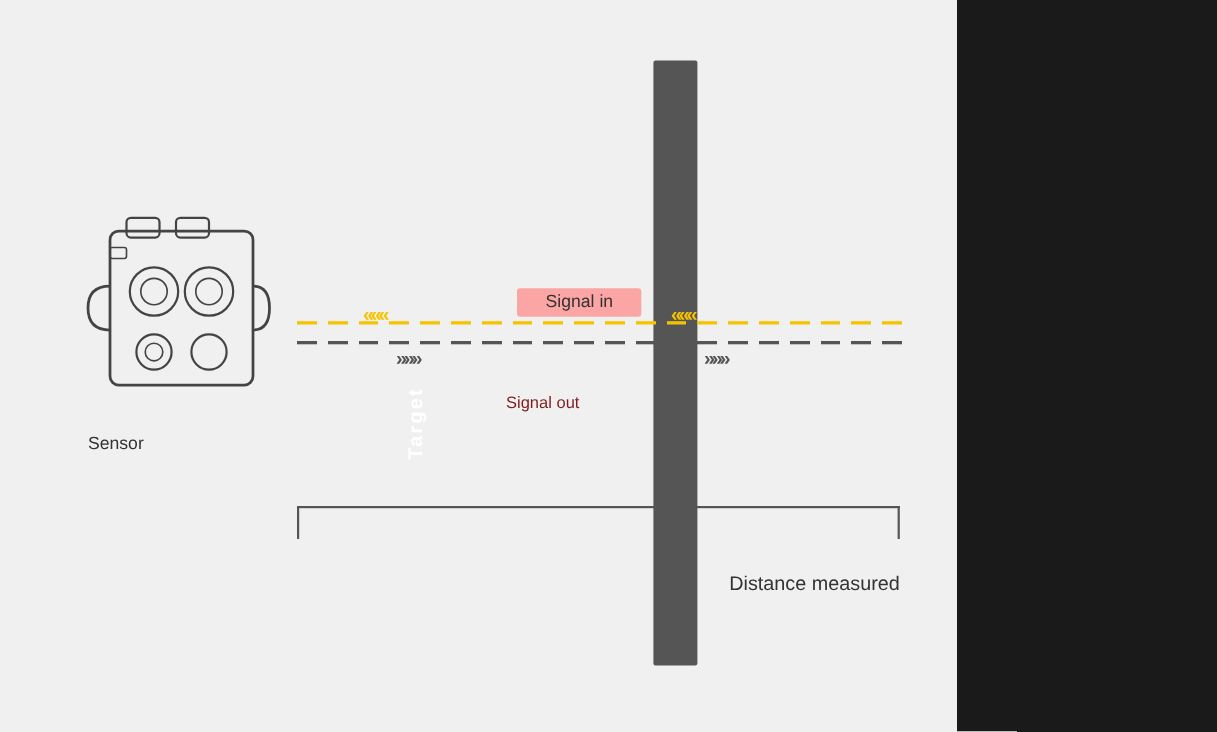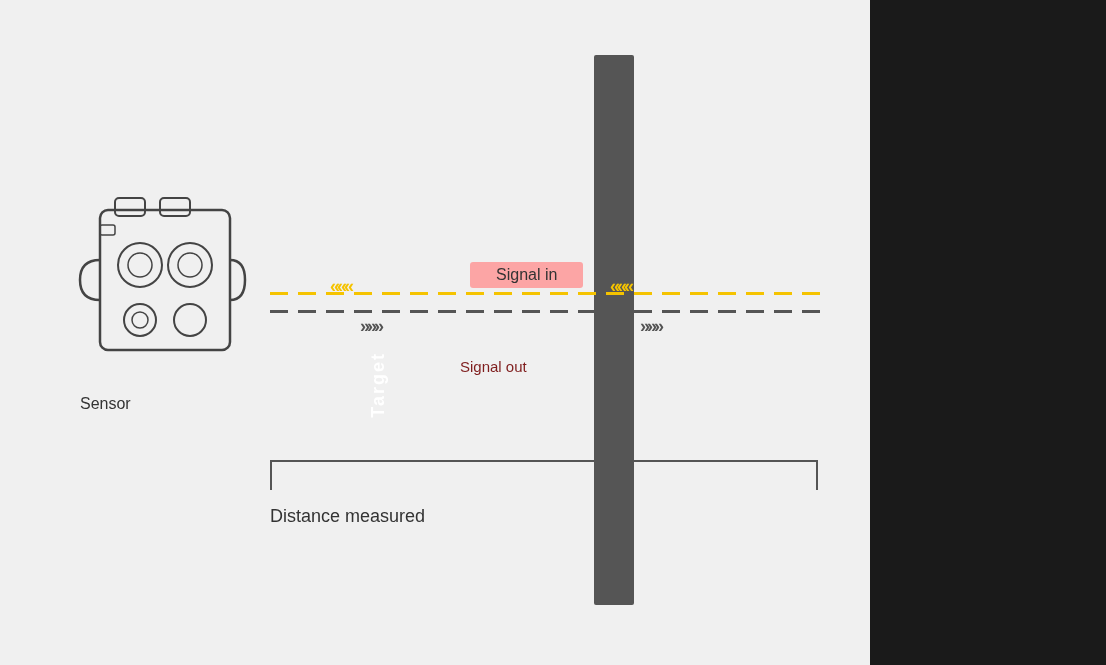--- a/index.html
+++ b/index.html
@@ -215,23 +215,23 @@
       right: 0;
       top: 0;
       width: 2px;
       height: 30px;
       background: #555;
     }
 
     .distance-label {
       position: absolute;
       left: 270px;
-      top: 506px;
+      top: 520px;
       width: 548px;
-      text-align: left;
+      text-align: right;
       font-size: 18px;
       color: #333;
     }
   </style>
 </head>
 <body>
 
 <div class="right-panel"></div>
 
 <div class="main-area">

